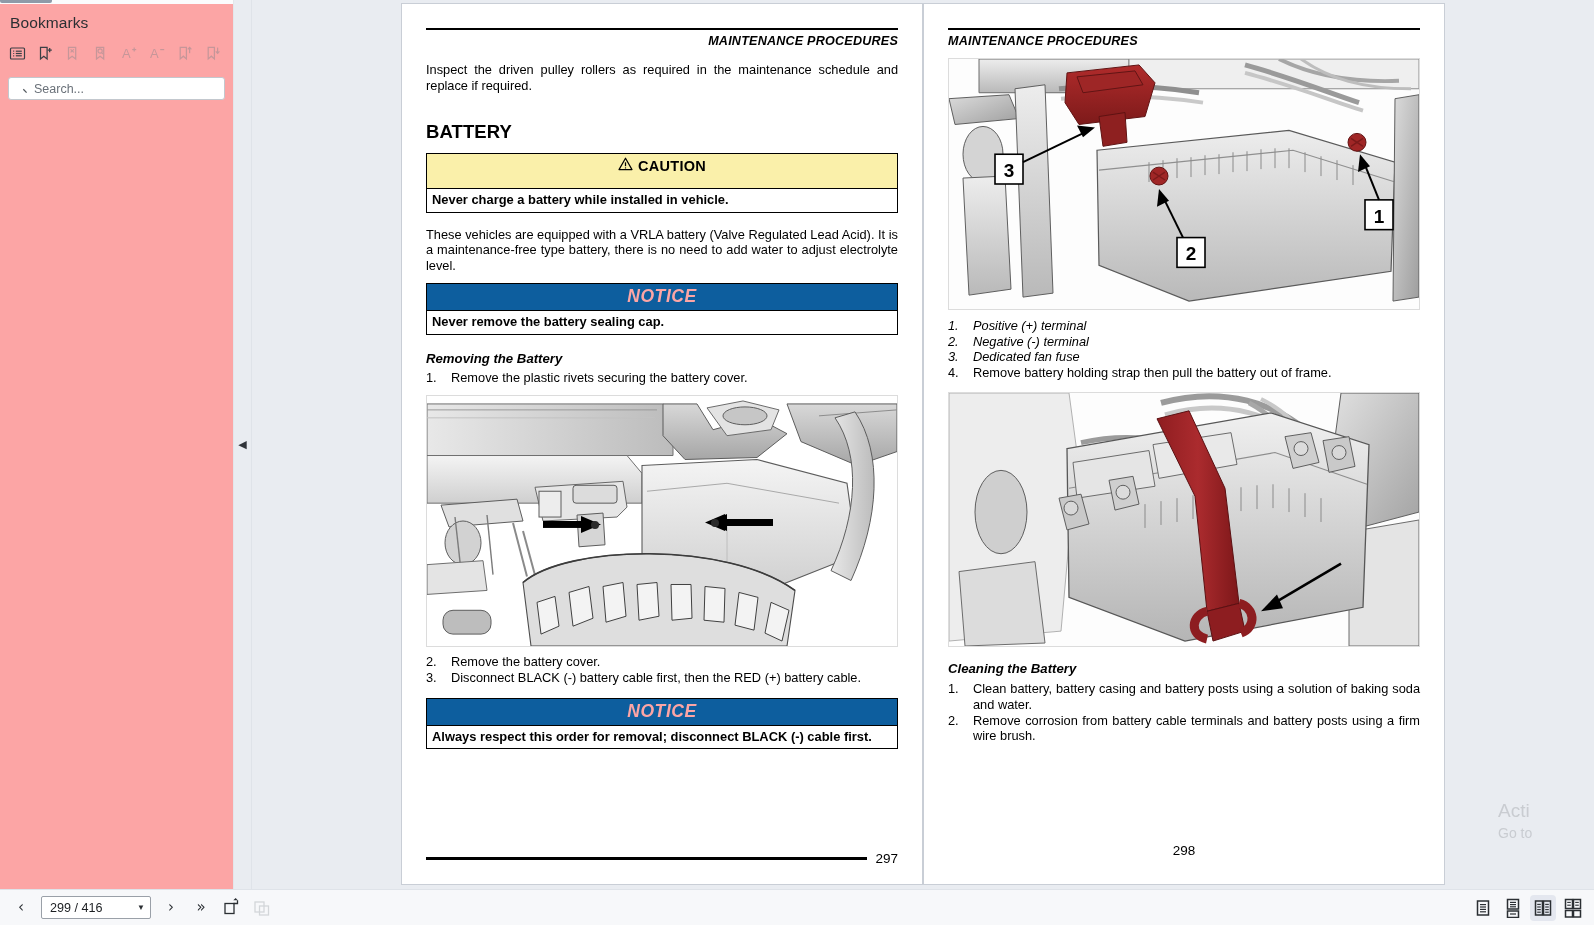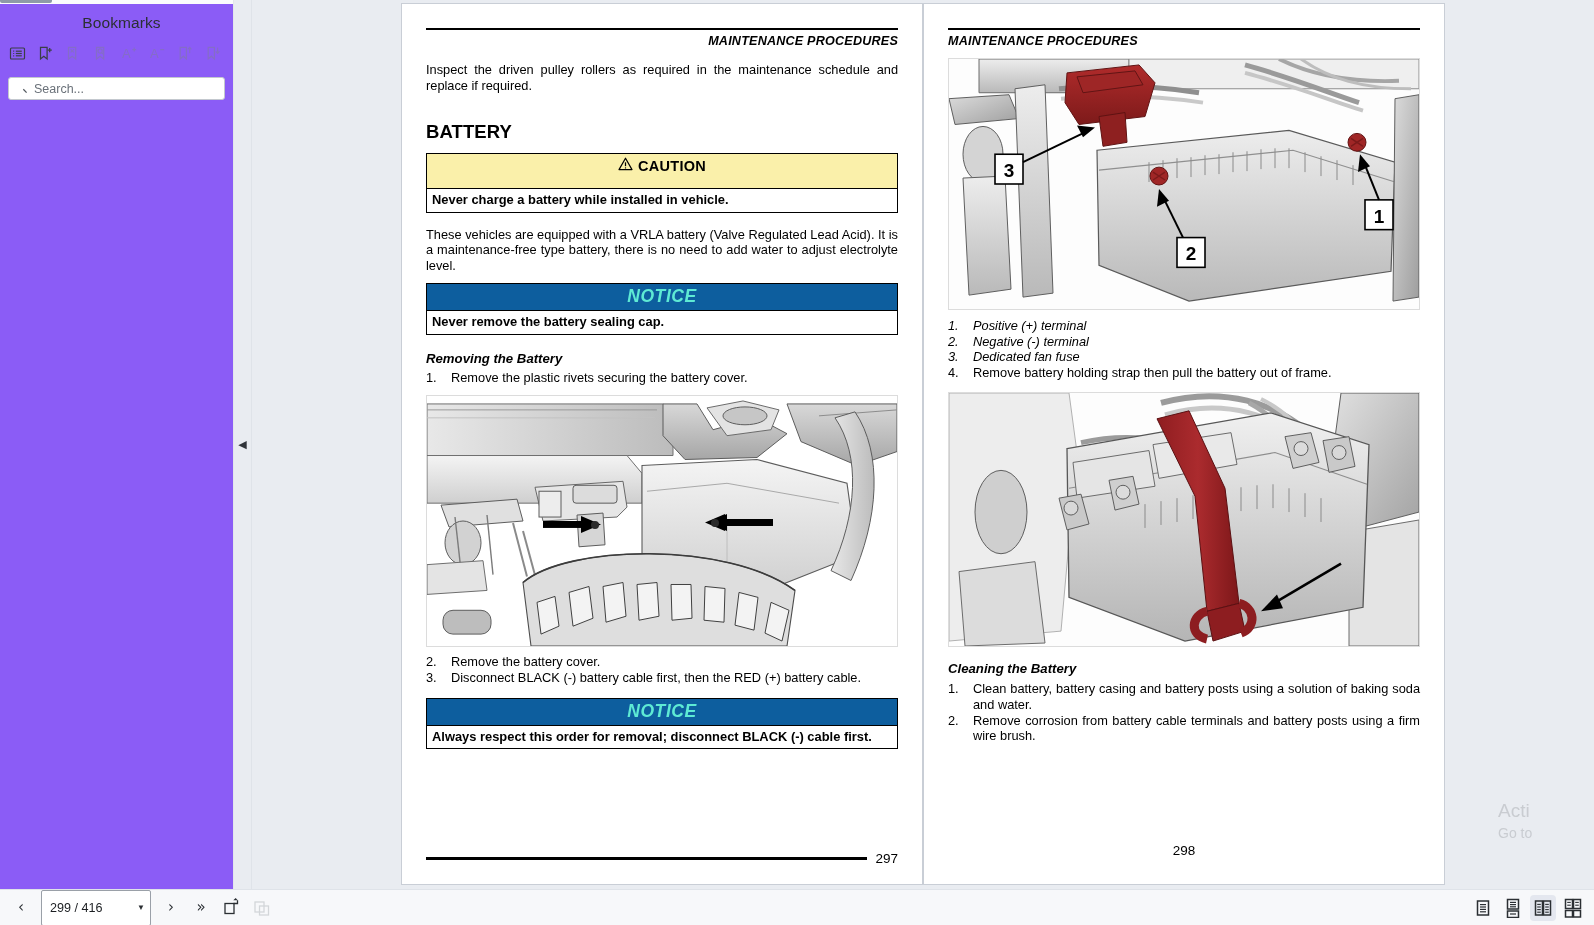--- a/index.html
+++ b/index.html
@@ -8,22 +8,22 @@
     font-family: "Liberation Sans", sans-serif;
     background: #ffffff; overflow: hidden;
   }
   #app { position: relative; width: 1594px; height: 925px; display: flex; flex-direction: column; }
 
   
   .body-row { flex: 1; display: flex; min-height: 0; }
 
   
   .sidebar {
-    width: 234px; background: #8b5cf6; border-right: 1px solid #e3e6ea;
-    position: relative; flex: 0 0 234px; text-align: center;
+    width: 234px; background: #fca5a5; border-right: 1px solid #e3e6ea;
+    position: relative; flex: 0 0 234px;
   }
   .sb-tabstrip { height: 4px; background: #fbfcfd; position: relative; }
   .sb-tabstrip::before {
     content:""; position:absolute; left:0; top:0; width:52px; height:3px;
     background:#8e9aa8; border-radius: 0 0 2px 2px;
   }
   .sb-title {
     font-size: 15.5px; color: #2b2f33; padding: 10px 0 0 10px; letter-spacing: .1px;
   }
   .sb-toolbar {
@@ -78,21 +78,21 @@
   }
 
   
   .alert { margin-top: 10px; border: 1.6px solid #000; }
   .alert .bar {
     text-align: center; font-weight: 700; font-size: 14.5px; padding: 3px 0 14px;
     display: flex; align-items: center; justify-content: center; gap: 5px;
   }
   .alert.caution .bar { background: #faf0aa; color: #000; letter-spacing: .3px; }
   .alert.notice .bar {
-    background: #0d5e9e; color: #5eead4; font-style: italic; font-size: 17.5px;
+    background: #0d5e9e; color: #fca5a5; font-style: italic; font-size: 17.5px;
     letter-spacing: .6px; padding: 2px 0 3px;
   }
   .alert .msg {
     border-top: 1.6px solid #000; font-weight: 700; font-size: 12.9px;
     line-height: 15.4px; padding: 3px 5px 4px 5px;
   }
   .warn-tri { display: inline-block; }
 
   
   ol.nl { list-style: none; margin-top: 4px; }
@@ -132,21 +132,21 @@
     height: 36px; flex: 0 0 36px; background: #f7f8fa; border-top: 1px solid #dfe3e9;
     display: flex; align-items: center; padding: 0 8px; gap: 4px;
   }
   .bb-btn {
     width: 26px; height: 26px; display: flex; align-items: center; justify-content: center;
     border-radius: 4px; cursor: pointer; color: #2b2f33;
   }
   .bb-btn.disabled { opacity: .38; cursor: default; }
   .bb-btn.active { background: #e4e7ef; }
   .pagebox {
-    width: 110px; height: 36px; border: 1px solid #9aa0a8; background: #fff; border-radius: 2px;
+    width: 110px; height: 23px; border: 1px solid #9aa0a8; background: #fff; border-radius: 2px;
     display: flex; align-items: center; justify-content: space-between; padding: 0 5px 0 8px;
     font-size: 12.6px; color: #1b1e21; margin: 0 3px; cursor: text;
   }
   .pagebox .caret { font-size: 8px; color: #2b2f33; }
   .bb-spacer { flex: 1; }
   .chev { font-size: 15px; line-height: 1; color: #2b2f33; font-family: "DejaVu Sans", sans-serif; }
 </style>
 </head>
 <body>
 

